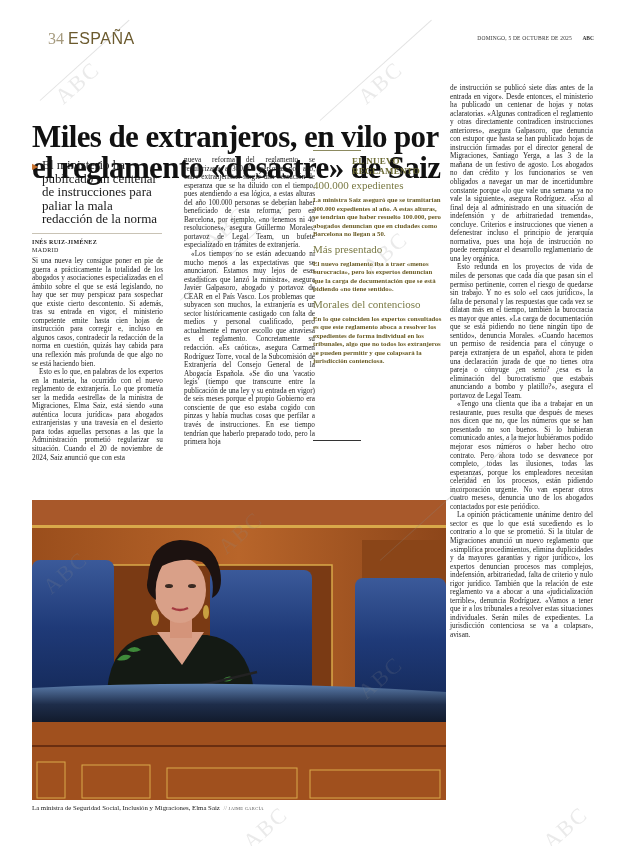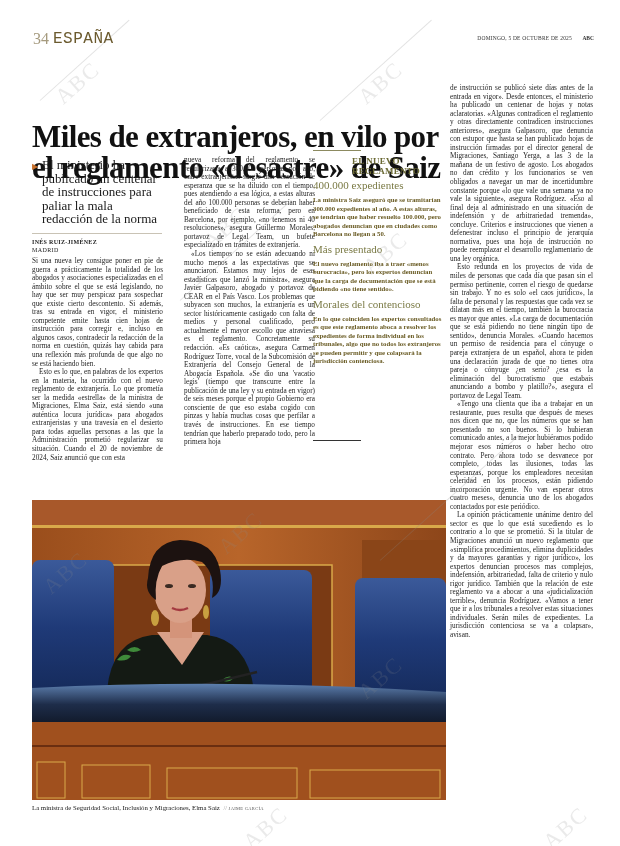--- a/index.html
+++ b/index.html
@@ -1,21 +1,21 @@
 <!DOCTYPE html>
 <html><head>
 <meta charset="utf-8">
 <style>
   * { box-sizing: border-box; margin: 0; padding: 0; }
   html, body { width: 620px; height: 846px; background: #ffffff; overflow: hidden; }
   body { position: relative; font-family: "DejaVu Serif", serif; color: #1b1b1b; }
 
-  .page-header { position: absolute; top: 30px; left: 33px; right: 20px; height: 20px; }
+  .page-header { position: absolute; top: 30px; left: 48px; right: 20px; height: 20px; }
   .page-number { position: absolute; left: 0; top: 0; font-family: "Liberation Serif", serif; font-size: 16px; color: #a59a7e; }
-  .section-name { position: absolute; left: 20px; top: 0; font-family: Liberation Mono, monospace; font-size: 16px; color: #6b5a2e; letter-spacing: 0.5px; }
+  .section-name { position: absolute; left: 20px; top: 0; font-family: Liberation Sans, sans-serif; font-size: 16px; color: #6b5a2e; letter-spacing: 0.5px; }
   .header-date { position: absolute; right: 28px; top: 5px; font-family: "Liberation Serif", serif; font-size: 5.5px; color: #333; letter-spacing: 0.2px; }
   .header-brand { position: absolute; right: 6px; top: 5px; font-family: "Liberation Serif", serif; font-size: 5.5px; font-weight: bold; color: #333; }
 
   .headline { position: absolute; left: 32px; top: 80px; width: 410px; font-family: "Liberation Serif", serif; font-weight: bold; font-size: 31px; line-height: 31px; letter-spacing: -0.6px; color: #111; margin-top: 41px; }
 
   .subhead { position: absolute; left: 32px; top: 158px; width: 128px; font-family: "Liberation Serif", serif; font-size: 13px; line-height: 13.6px; color: #1a1a1a; padding-left: 10px; }
   .subhead-arrow { position: absolute; left: 0; top: 2px; font-size: 8px; color: #c8702a; }
   .rule { position: absolute; left: 32px; top: 233px; width: 130px; height: 1px; background: #c9c3b5; }
   .byline { position: absolute; left: 32px; top: 238px; font-family: "Liberation Serif", serif; font-size: 6px; line-height: 8px; color: #222; }
   .byline .name { font-weight: bold; letter-spacing: 0.3px; }

